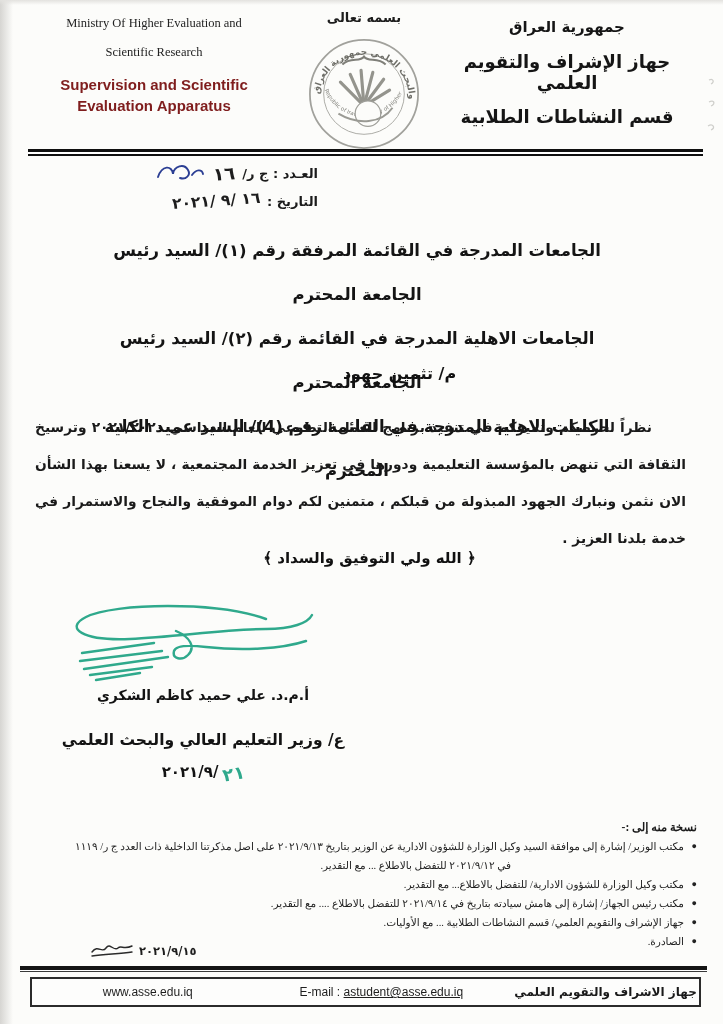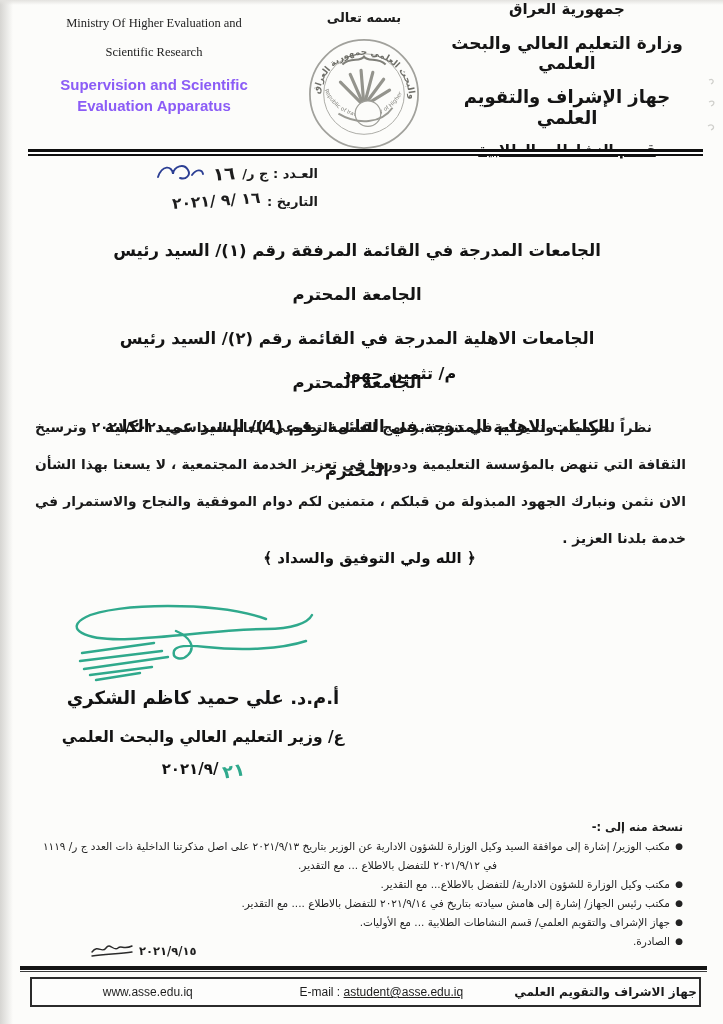--- a/index.html
+++ b/index.html
@@ -8,28 +8,28 @@
   .edge-left{position:absolute;left:0;top:0;bottom:0;width:13px;
         background:linear-gradient(90deg,#d6d5d2,rgba(255,255,255,0));}
   .edge-top{position:absolute;left:0;top:0;right:0;height:5px;
         background:linear-gradient(180deg,#e3e2df,rgba(255,255,255,0));}
 
   
   .hdr-en{position:absolute;left:46px;top:16px;width:216px;text-align:center;
           font-family:"Liberation Serif","DejaVu Serif",serif;font-size:12.5px;color:#232323;}
   .hdr-en .l{margin-bottom:14px;}
   .hdr-en .b{font-family:"Liberation Sans","DejaVu Sans",sans-serif;font-weight:bold;
-             font-size:15px;line-height:21px;margin-top:11px;color:#8b5cf6;}
+             font-size:15px;line-height:21px;margin-top:11px;color:#7f1d1d;}
   .hdr-c{position:absolute;left:287px;top:10px;width:154px;text-align:center;}
   .basmala{font-size:13px;font-weight:600;margin-bottom:10px;direction:rtl;}
-  .hdr-ar{position:absolute;right:20px;top:0;width:272px;text-align:center;direction:rtl;color:#151515;}
+  .hdr-ar{position:absolute;right:20px;top:18px;width:272px;text-align:center;direction:rtl;color:#151515;}
   .hdr-ar .a1{font-size:15px;margin-bottom:15px;font-weight:600;}
   .hdr-ar .a2{font-size:17px;margin-bottom:13px;font-weight:600;}
   .hdr-ar .a3{font-size:18px;margin-bottom:13px;font-weight:bold;}
-  .hdr-ar .a4{font-size:15px;font-weight:600;text-decoration:underline;}
+  .hdr-ar .a4{font-size:18px;font-weight:600;}
 
   .rule1{position:absolute;left:28px;right:20px;top:149px;height:2px;
          border-top:3px solid #0f0f0f;border-bottom:2px solid #0f0f0f;background:#fff;}
 
   
   .ref{position:absolute;top:159px;left:60px;width:258px;direction:rtl;}
   .ref-row{display:flex;align-items:center;gap:7px;height:28px;}
   .ref-label{font-size:13px;font-weight:600;color:#1b1b1b;white-space:nowrap;}
   .hand{font-weight:bold;display:inline-block;transform:rotate(-4deg);}
   .num-val{font-size:18px;}
@@ -43,28 +43,28 @@
   .body-par{position:absolute;top:409px;right:37px;left:35px;direction:rtl;text-align:justify;
             font-size:13.8px;line-height:37px;font-weight:600;color:#1a1a1a;text-indent:34px;
             letter-spacing:-0.2px;}
   .closing{position:absolute;top:549px;left:0;right:0;text-align:center;direction:rtl;
            font-size:15px;font-weight:bold;transform:translateX(8px);color:#111;}
 
   
   .sig{position:absolute;left:56px;top:601px;}
   .signer{position:absolute;left:42px;top:687px;width:322px;text-align:center;direction:rtl;
           font-weight:bold;color:#131313;}
-  .signer .name{font-size:18px;margin-bottom:20px;}
+  .signer .name{font-size:14px;margin-bottom:28px;}
   .signer .title{font-size:15.5px;margin-bottom:11px;}
   .signer .date{font-size:15px;font-weight:bold;direction:ltr;unicode-bidi:bidi-override;}
   .green-day{color:var(--green-ink,#2fa98c);display:inline-block;font-size:18px;
              transform:rotate(-10deg) translateY(3px);margin-left:4px;font-weight:bold;}
 
   
-  .copies{position:absolute;top:820px;right:40px;width:650px;direction:rtl;color:#222;}
+  .copies{position:absolute;top:820px;right:26px;width:650px;direction:rtl;color:#222;font-family:Liberation Serif, serif;}
   .copies-h{font-size:11.5px;font-weight:bold;margin-bottom:3px;color:#1b1b1b;}
   .copies ul{list-style:none;margin:0;padding:0;font-size:10.5px;line-height:19px;}
   .copies li{position:relative;padding-right:13px;}
   .copies li .blt{position:absolute;right:0;top:0;font-size:9px;}
   .copies li.cont{padding-right:186px;}
   .stamp-line{position:absolute;left:90px;top:940px;display:flex;align-items:flex-end;gap:5px;}
   .stamp-date{font-size:11.5px;font-weight:600;direction:ltr;unicode-bidi:bidi-override;}
 
   
   .rule2{position:absolute;left:20px;right:16px;top:966px;height:1px;
@@ -118,21 +118,20 @@
         <path d="M0,8 L26,-8" fill="none"></path>
       </g>
       <circle cx="64" cy="80" r="13" fill="#fdfdfb" stroke="#8e8e88" stroke-width="1.2"></circle>
       <path d="M-24,18 C -4,30 20,28 31,12" transform="translate(58,62)" fill="none" stroke="#8a8a83" stroke-width="2"></path>
       <path d="M 38,30 C 46,22 56,28 60,22 C 64,28 74,22 82,30" fill="none" stroke="#6a6a63" stroke-width="2"></path>
     </svg>
   </div>
 
   <div class="hdr-ar">
     <div class="a1">جمهورية العراق</div>
-    <div class="a2">وزارة التعليم العالي والبحث العلمي</div>
     <div class="a3">جهاز الإشراف والتقويم العلمي</div>
     <div class="a4">قسم النشاطات الطلابية</div>
   </div>
 
   <svg class="artifact" width="14" height="70" viewBox="0 0 14 70">
     <path d="M4,6 C8,4 10,8 6,10 M4,28 C9,25 11,30 6,32 M3,52 C8,49 11,54 6,56" fill="none" stroke="#9a9a94" stroke-width="1.3"></path>
   </svg>
 
   <div class="rule1"></div>
 

